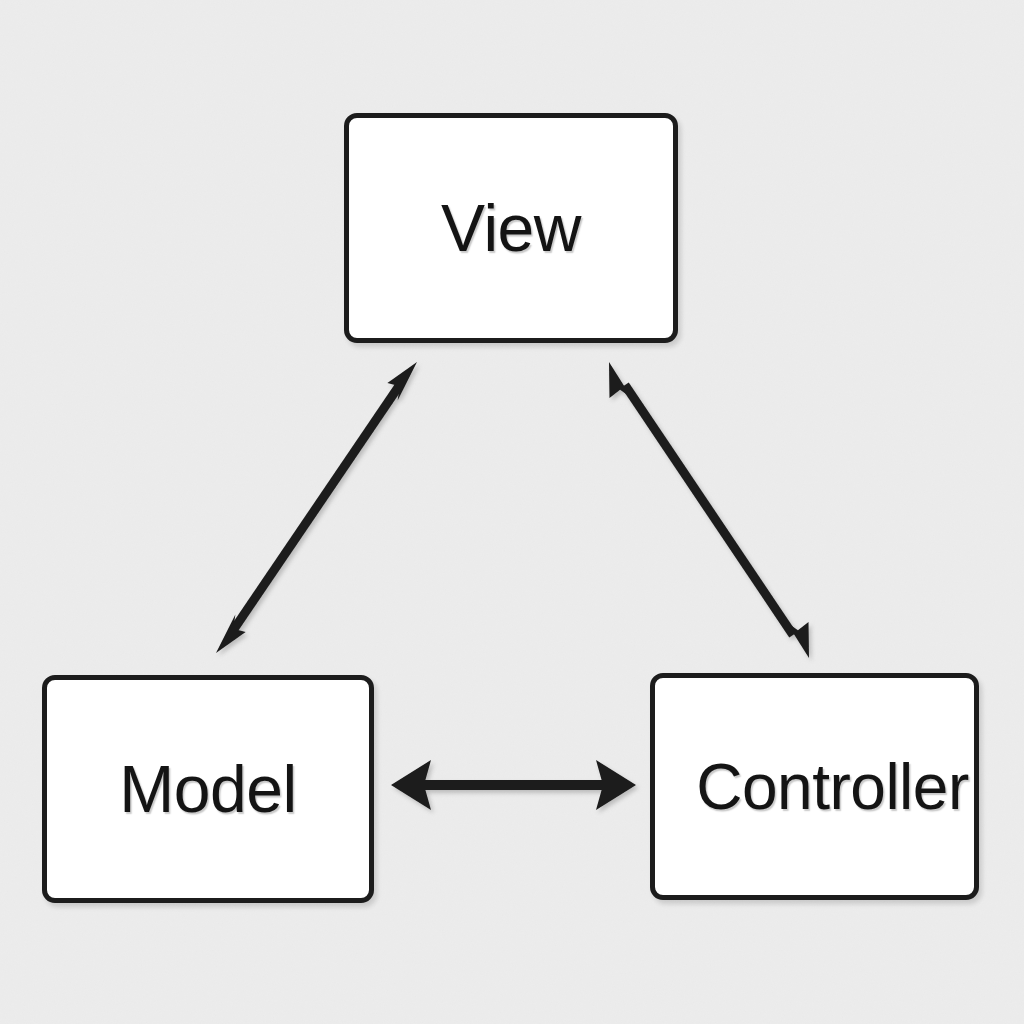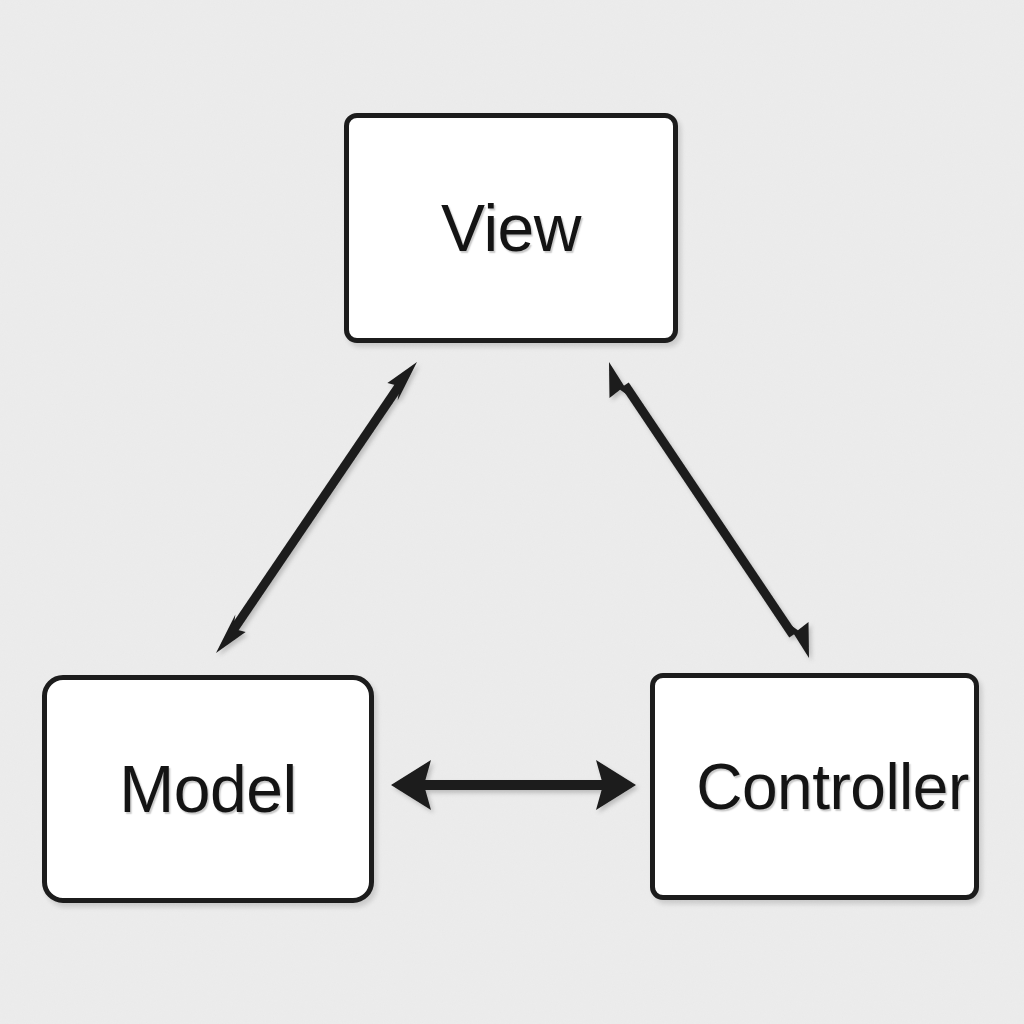--- a/index.html
+++ b/index.html
@@ -44,21 +44,21 @@
     color: #141414;
     font-size: 66px;
     font-weight: 400;
     letter-spacing: -0.5px;
     line-height: 1;
     white-space: nowrap;
     text-shadow: 1.5px 2px 1.5px rgba(0,0,0,.22);
   }
   
   #node-view        { left: 344px; top: 113px; width: 334px; height: 230px; }
-  #node-model       { left:  42px; top: 675px; width: 332px; height: 228px; border-radius: 21px; }
+  #node-model       { left:  42px; top: 675px; width: 332px; height: 228px; }
   #node-controller  { left: 650px; top: 673px; width: 329px; height: 227px; }
   #node-controller .node-label { font-size: 64px; margin-left: 36px; }
 </style>
 </head>
 <body>
 
 <div id="canvas">
 
   <svg id="noise" width="1024" height="1024" aria-hidden="true">
     <filter id="grain">

